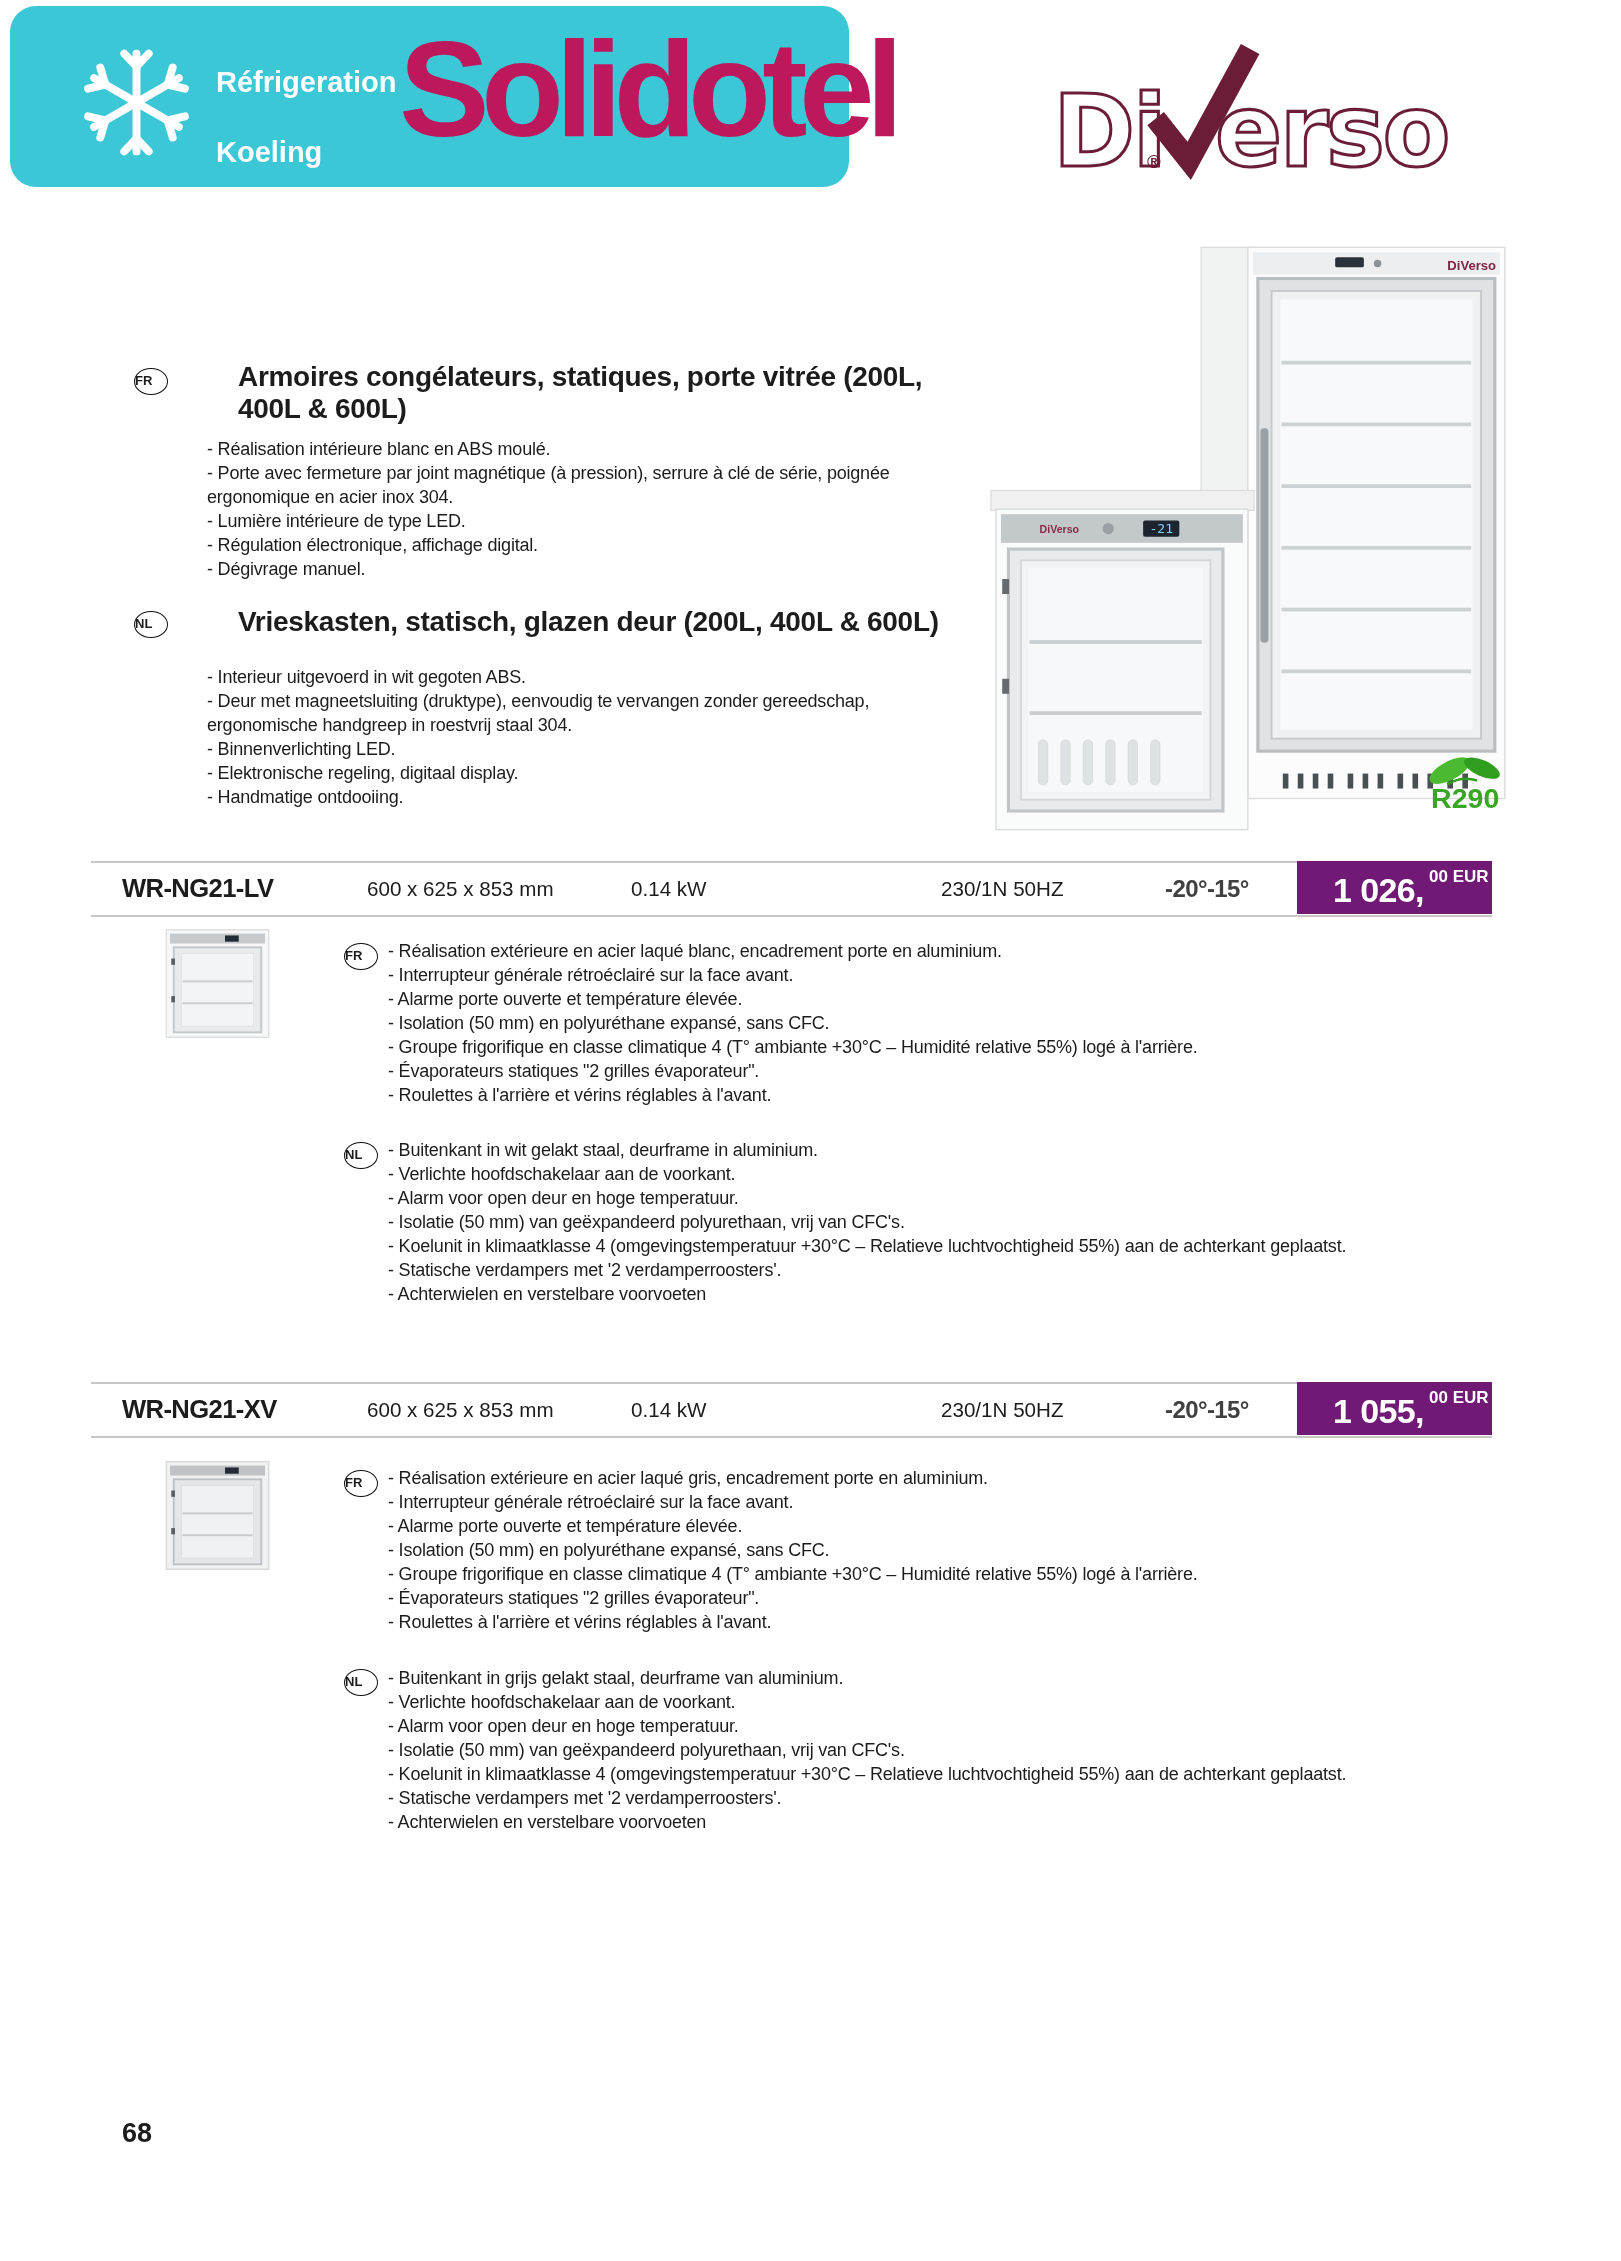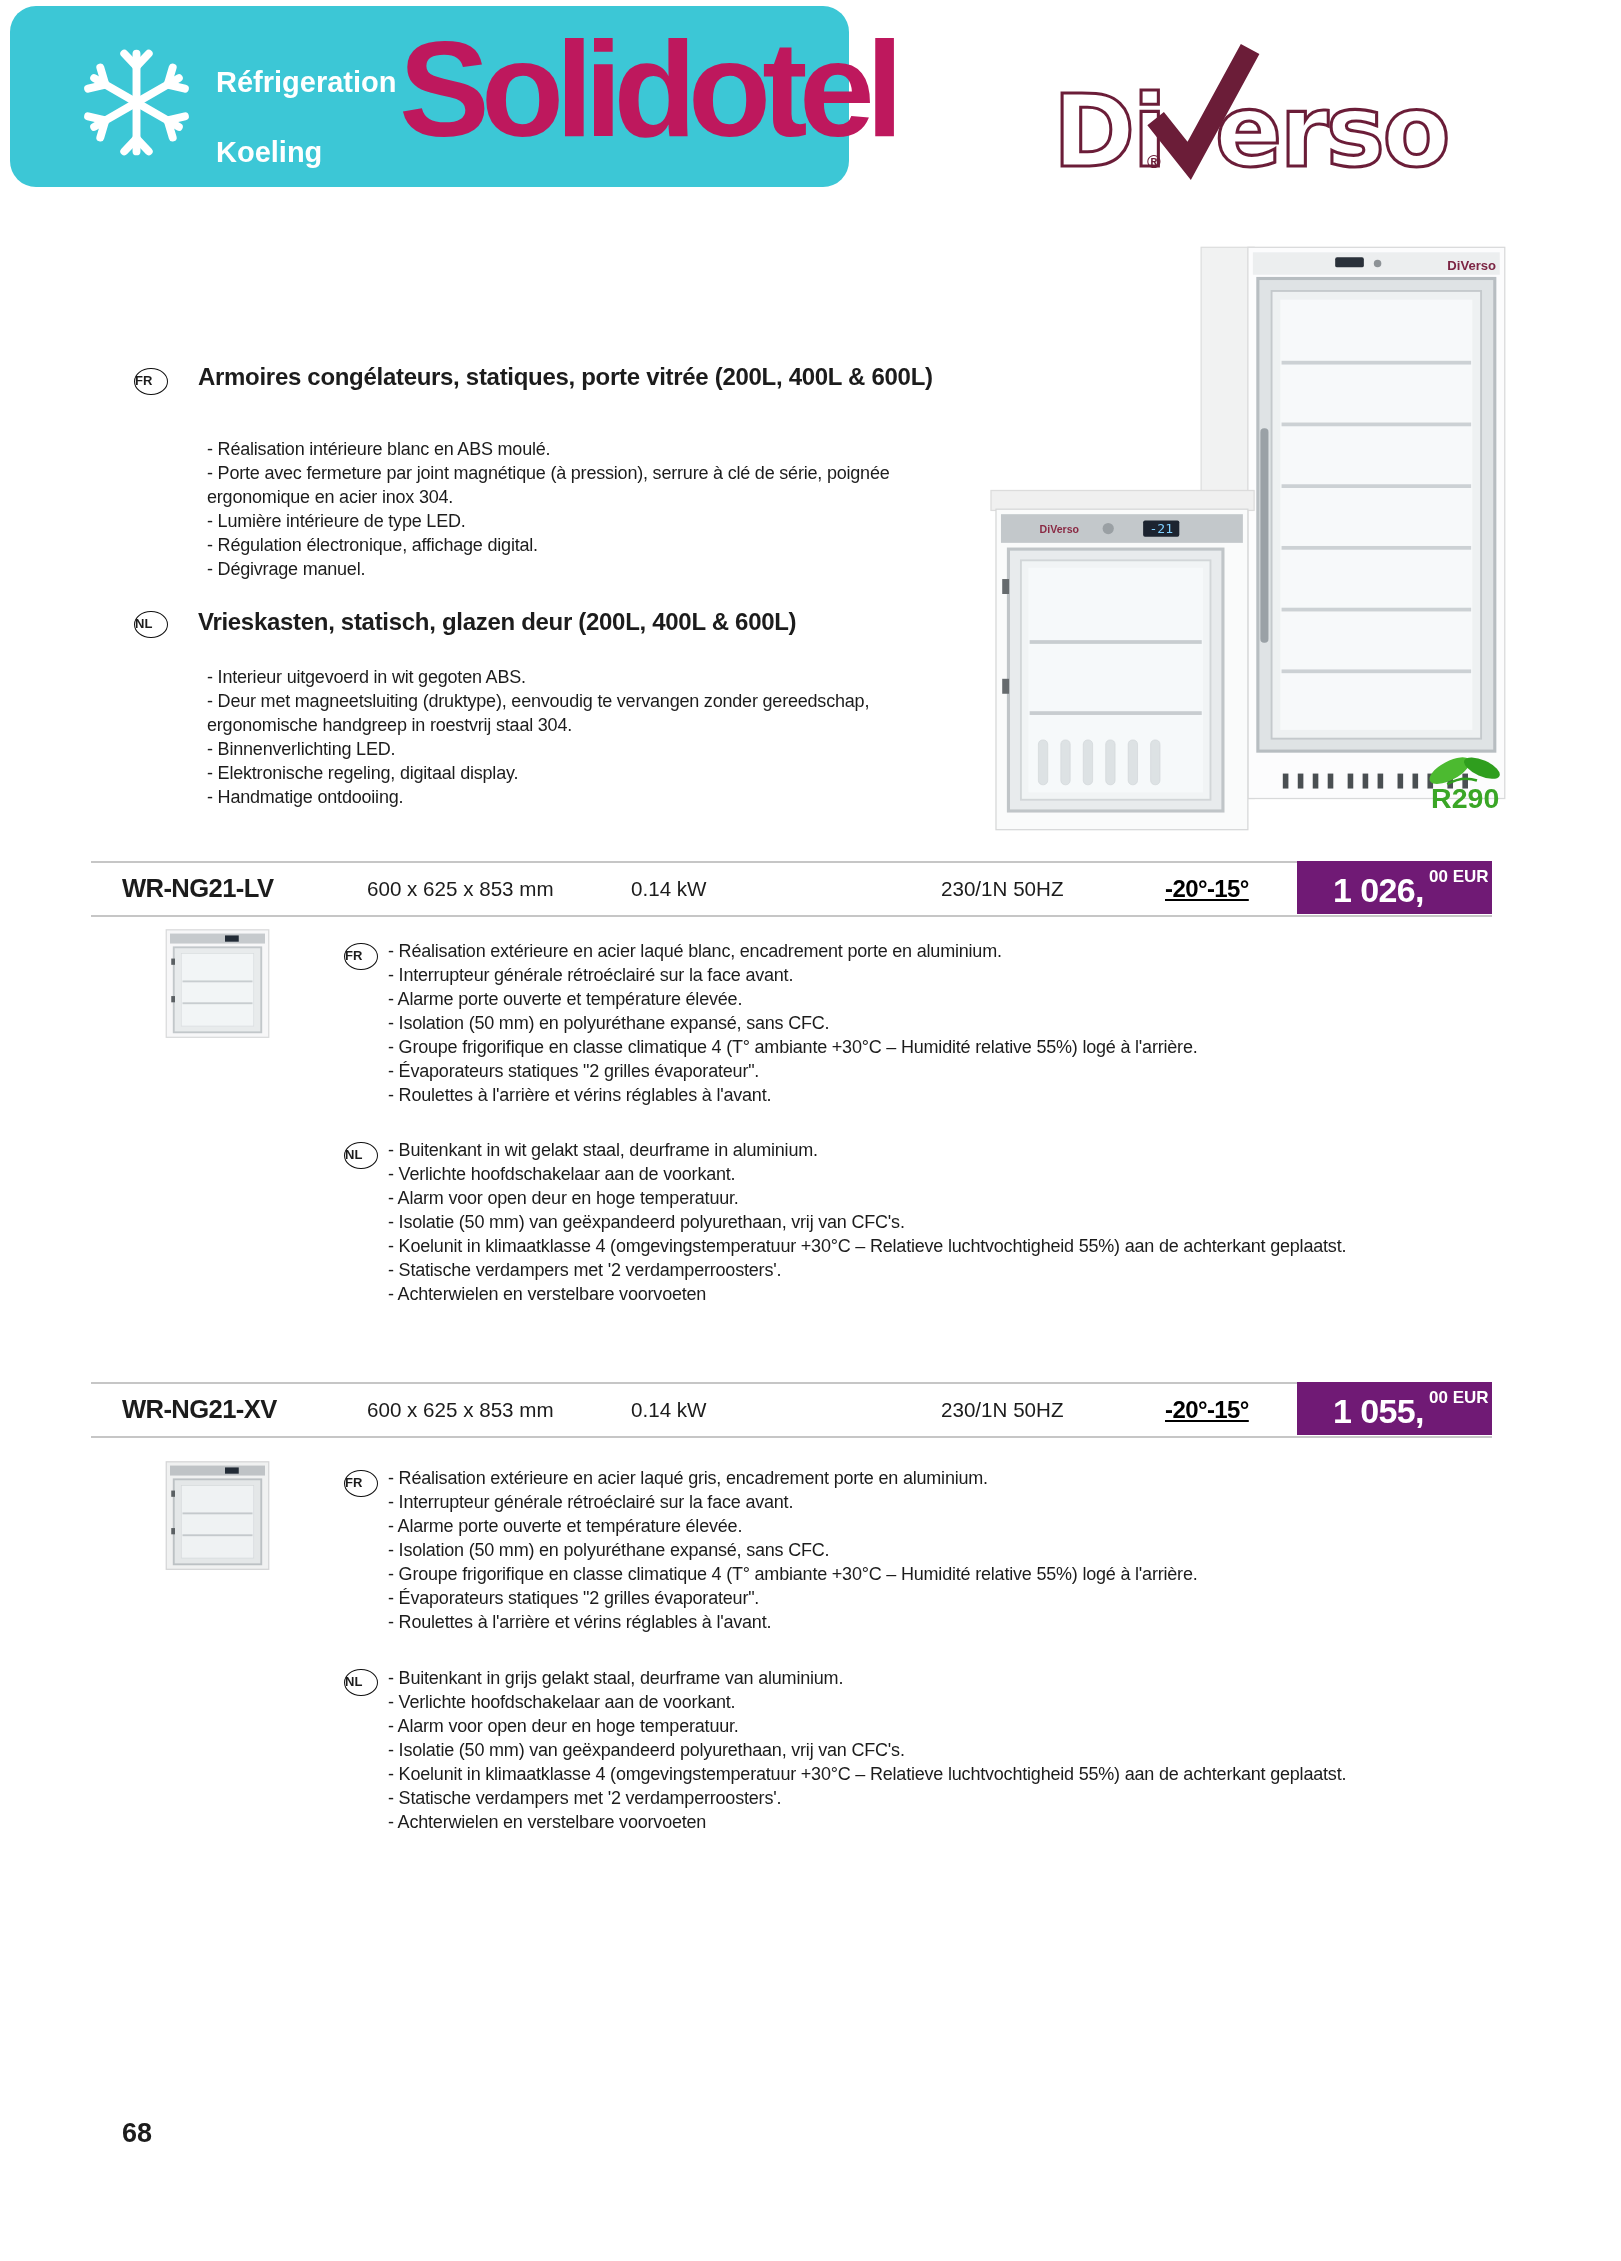--- a/index.html
+++ b/index.html
@@ -24,43 +24,43 @@
   .logo-di   { left:1053px; top:74px; }
   .logo-erso { left:1215px; top:74px; }
   .logo-check { position:absolute; left:1144px; top:39px; }
   .logo-reg { position:absolute; left:1147px; top:151px; font-size:18.7px; font-weight:bold;
               color:#6b1d38; -webkit-text-stroke:0; }
 
   
   .badge { position:absolute; width:34px; height:27.4px; border:1.9px solid #111;
            border-radius:50%; line-height:24px; font-size:13px;
            font-weight:bold; background:#fff; }
-  .intro-title { position:absolute; font-size:24px; font-weight:bold; line-height:32px;
-                 letter-spacing:-0.3px; }
+  .intro-title { position:absolute; font-size:28px; font-weight:bold; line-height:32px;
+                 letter-spacing:-0.3px;margin-left:40px; }
   #intro-fr-title { left:198px; top:361px; width:742px; }
   #intro-nl-title { left:198px; top:606px; width:886px; }
   .bullets { position:absolute; font-size:18px; line-height:24px; letter-spacing:-0.2px; }
   #intro-fr-bullets { left:207px; top:437px; width:717px; }
   #intro-nl-bullets { left:207px; top:665px; width:717px; }
 
   
   .hero { position:absolute; left:986px; top:242px; }
   .r290 { position:absolute; left:1417px; top:752px; }
 
   
   .prod-band { position:absolute; left:91px; width:1401px; height:56px;
                border-top:2.5px solid #c6c6c6; border-bottom:2.5px solid #c6c6c6; background:#fff; }
   #band-1 { top:861px; }
   #band-2 { top:1382px; }
   .prod-band .cell { position:absolute; top:0; height:51px; line-height:51px; white-space:nowrap; }
   .cell-model { left:31px;  font-size:25.6px; font-weight:800; letter-spacing:-0.6px; }
   .cell-dims  { left:276px; font-size:20.6px; }
   .cell-power { left:540px; font-size:20.6px; }
   .cell-elec  { left:850px;font-size:20.6px; }
-  .cell-temp  { left:1074px;font-size:24px; font-weight:bold; color:#000000; letter-spacing:-0.6px;text-decoration:underline; }
+  .cell-temp  { left:1074px;font-size:24px; font-weight:bold; color:#404040; letter-spacing:-0.6px; }
   .price-box { position:absolute; left:1206px; top:-1.9px; width:195px; height:53px;
                background:#701a75; color:#fff; }
   .price-main { position:absolute; left:36px; top:10px; font-size:34px; font-weight:bold;
                 letter-spacing:-0.6px; }
   .price-sup  { position:absolute; left:132px; top:6.2px; font-size:17px; font-weight:bold;
                 white-space:nowrap; }
 
   
   .thumb { position:absolute; left:155px; }
   #thumb-1 { top:921px; }

